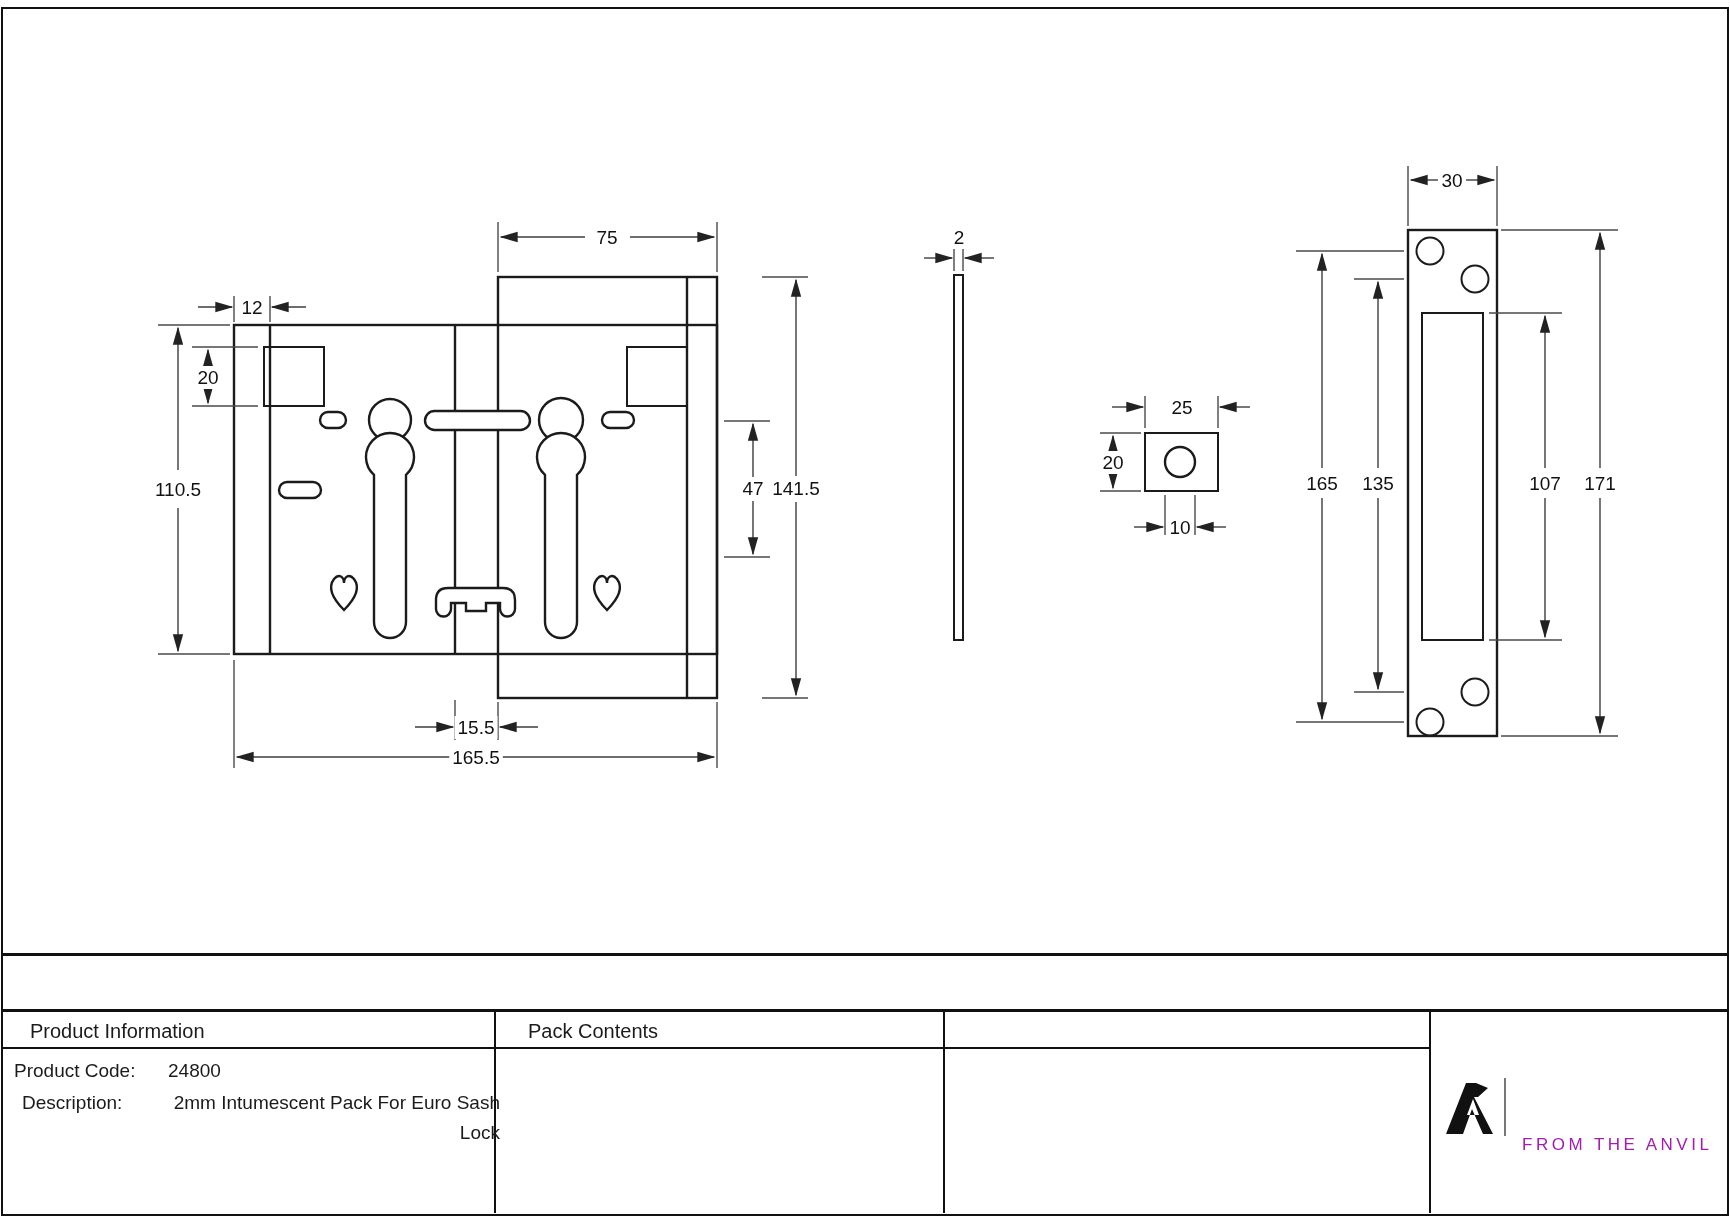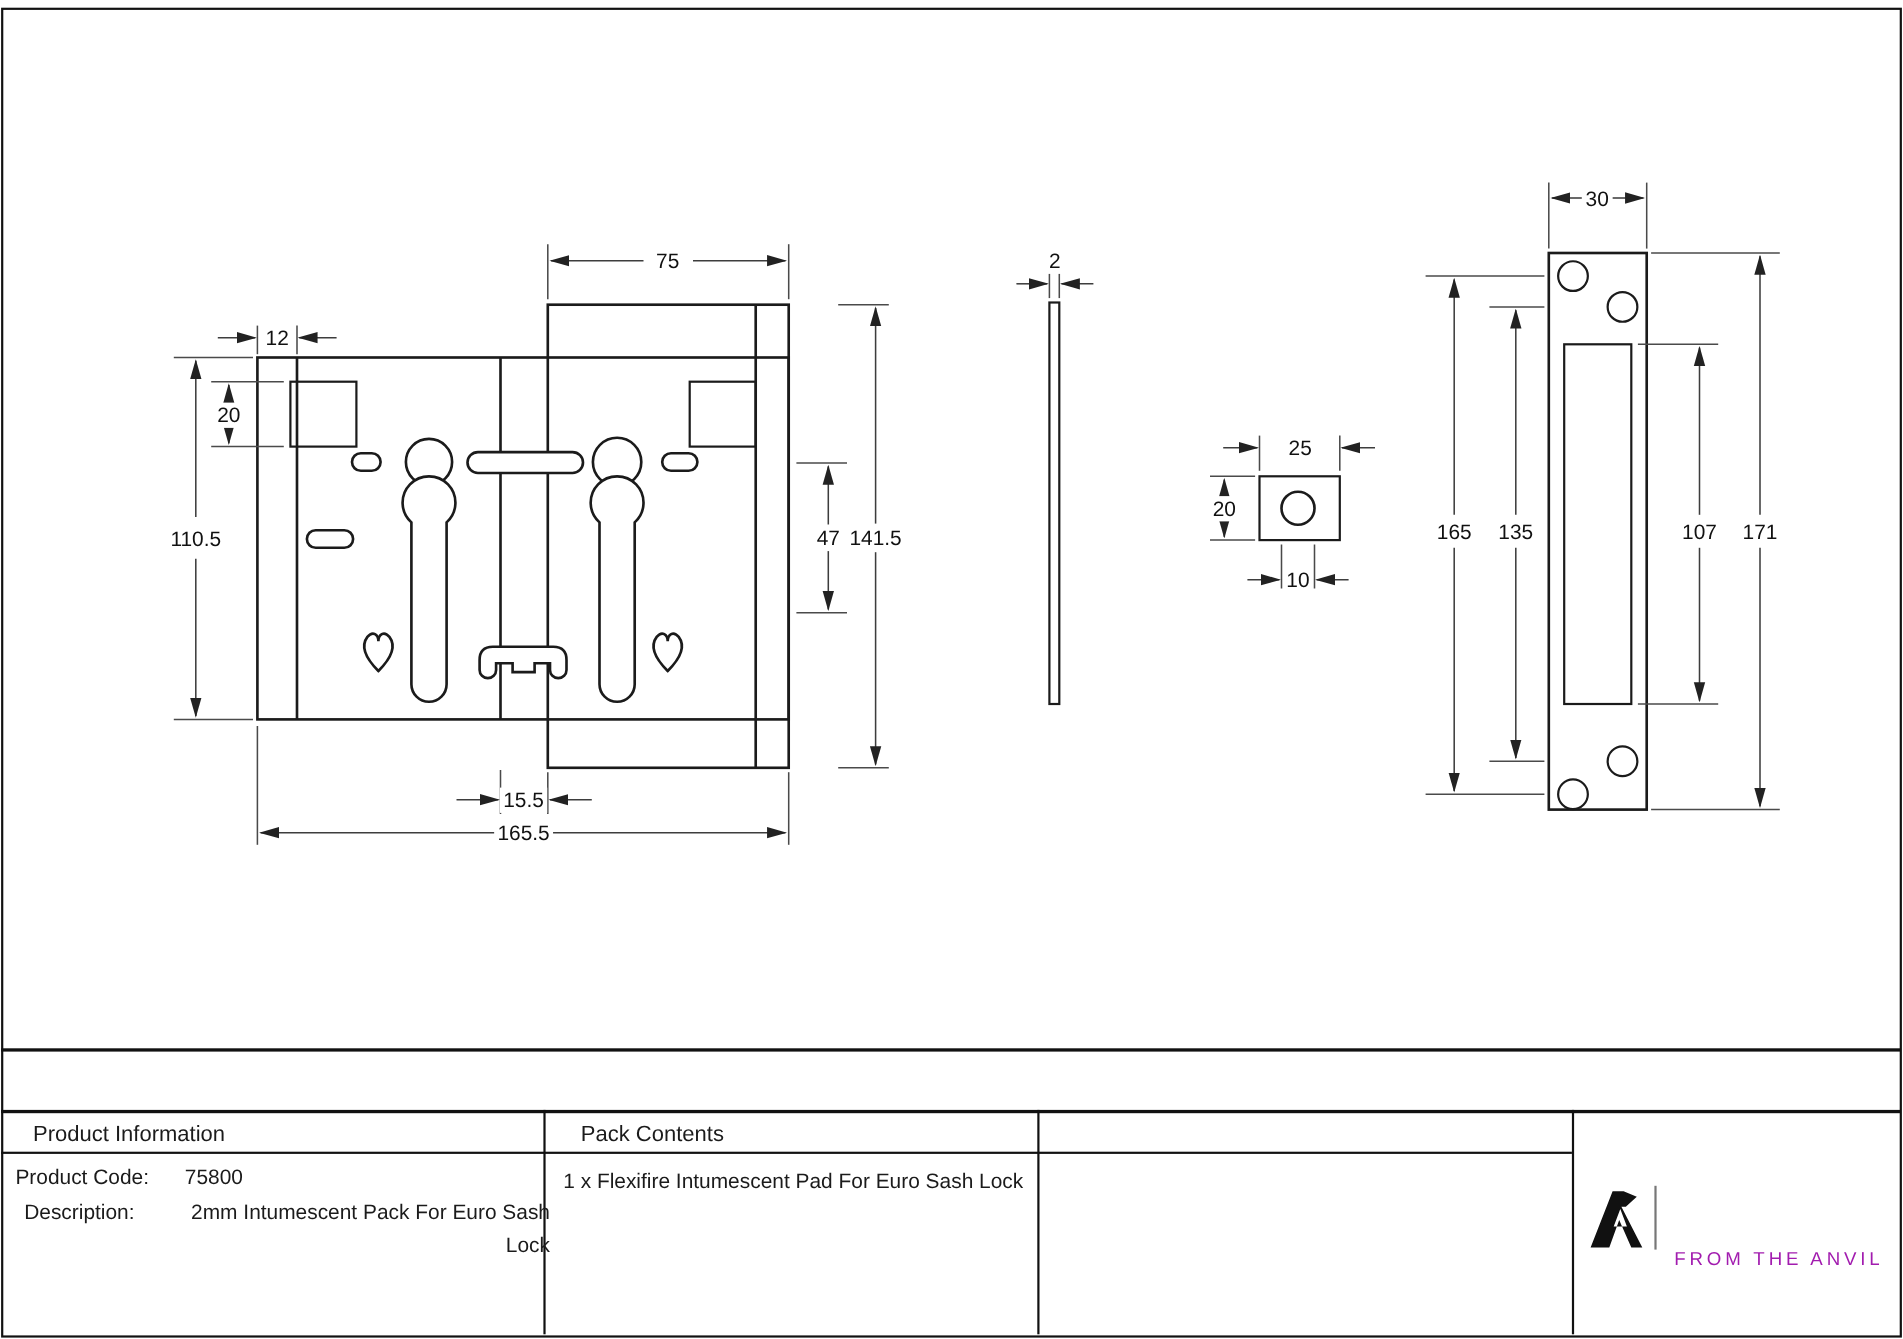--- a/index.html
+++ b/index.html
@@ -209,24 +209,23 @@
   <div class="hline" style="left:1px;top:1009px;width:1727px;height:3px;"></div>
   <div class="hline" style="left:1px;top:1047px;width:1428px;height:2px;"></div>
   <div class="vline" style="left:494px;top:1009px;width:2px;height:204px;"></div>
   <div class="vline" style="left:943px;top:1009px;width:2px;height:204px;"></div>
   <div class="vline" style="left:1429px;top:1009px;width:2px;height:204px;"></div>
 
   <div class="txt th" style="left:30px;top:1016px;">Product Information</div>
   <div class="txt th" style="left:528px;top:1016px;">Pack Contents</div>
 
   <div class="txt" style="left:14px;top:1056px;">Product Code:</div>
-  <div class="txt" style="left:168px;top:1056px;">75800</div>
+  <div class="txt" style="left:168px;top:1056px;">24800</div>
   <div class="txt" style="left:22px;top:1088px;text-align:center;">Description:</div>
   <div class="txt wrap" style="left:168px;top:1088px;">2mm Intumescent Pack For Euro Sash Lock</div>
-  <div class="txt" style="left:512px;top:1060px;">1 x Flexifire Intumescent Pad For Euro Sash Lock</div>
 
   <div>
     <svg style="left:1443px;top:1080px;" width="52" height="56" viewBox="0 0 52 56">
       <path d="M3,54 L23,3 L33,3 L45,8 L35,17 L31,17 L50,54 L40,54 L29,29 L20,54 Z M24,35 L30,19 L36,35 Z" fill="#111" fill-rule="evenodd"></path>
     </svg>
     <div class="logodiv"></div>
     <div class="txt brand" style="left:1522px;top:1095px;">FROM THE ANVIL</div>
   </div>
 </div>
 

